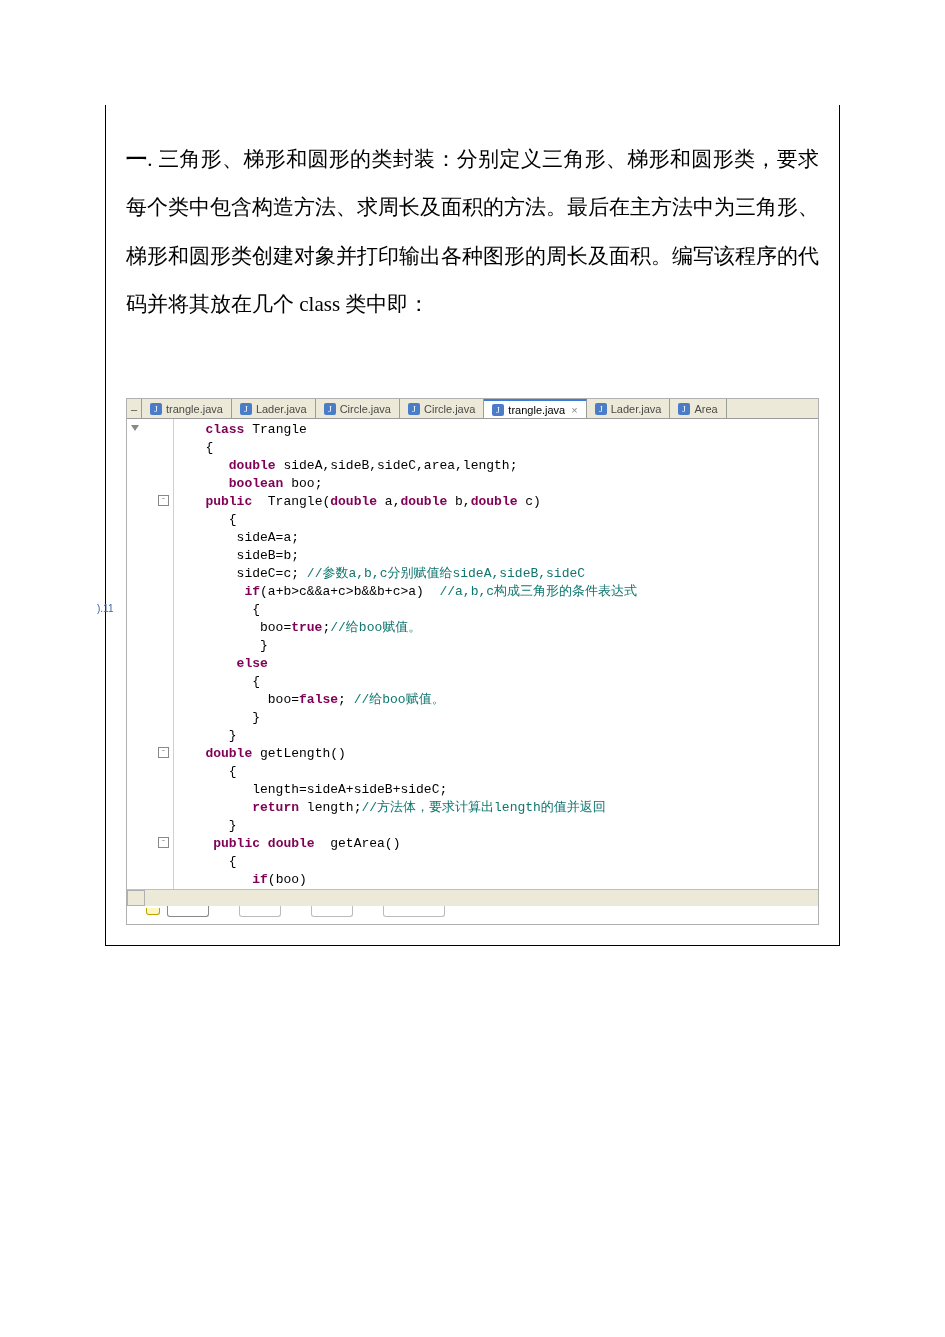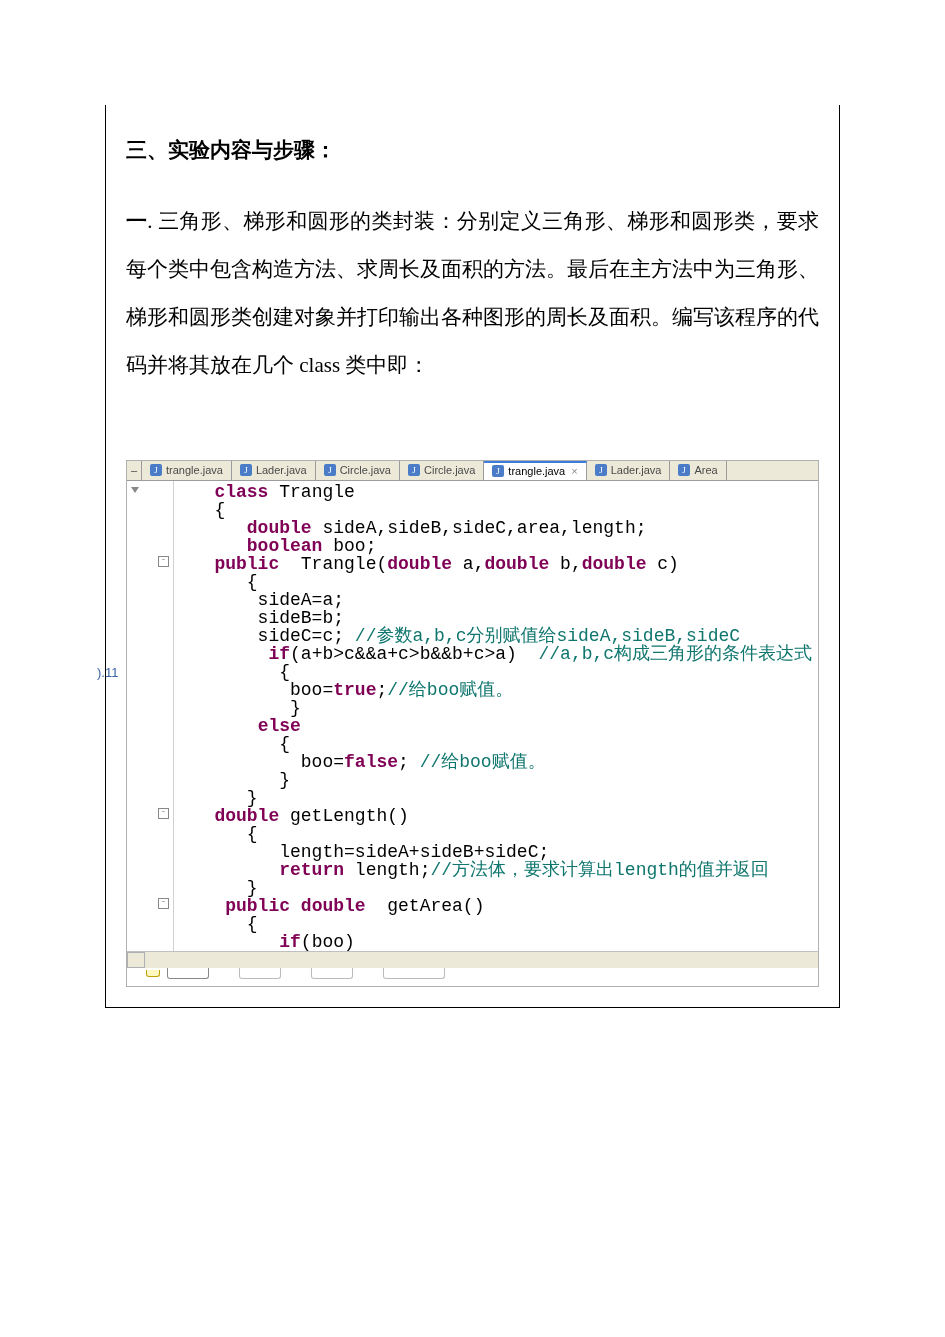--- a/index.html
+++ b/index.html
@@ -105,30 +105,30 @@
   .fold-minus {
     width: 9px; height: 9px;
     border: 1px solid #888;
     font-size: 9px; line-height: 7px;
     text-align: center; color: #888;
     background: #fff;
   }
   .bp-label {
     position: absolute;
     left: -30px;
-    font-size: 13px;
+    font-size: 10px;
     color: #3b64a6;
     font-family: Verdana, sans-serif;
   }
   .code-area {
     flex: 1;
     padding: 2px 0 0 0;
     line-height: 18px;
     white-space: pre;
-    font-size: 18px;
+    font-size: 13px;
     color: #000;
     overflow: hidden;
   }
   .code-line { height: 18px; padding-left: 8px; white-space: pre; }
   .kw { color: #7f0055; font-weight: bold; }
   .comment { color: #0f766e; }
   .scroll-bottom {
     height: 16px;
     background: #ece9d8;
     border-top: 1px solid #c0c0c0;
@@ -169,21 +169,20 @@
     border-radius: 0 0 3px 3px;
     background: #fff7c0;
   }
 </style>
 </head>
 <body>
 
 <div class="page-frame">
   <div class="content-box">
 
-    <p class="heading">三、实验内容与步骤：</p>
 
     <p class="body-text">
       <span style="font-weight:bold">一</span><span class="run-normal">. 三角形、梯形和圆形的类封装：分别定义三角形、梯形和圆形类，要求每个类中包含构造方法、求周长及面积的方法。最后在主方法中为三角形、梯形和圆形类创建对象并打印输出各种图形的周长及面积。编写该程序的代码并将其放在几个 class 类中即：</span>
     </p>
 
     <div class="ide-shot">
 
       <div class="tab-bar">
         <div class="pre">–</div>
         <div id="tabs-mount" style="display:flex;height:100%;flex:1;overflow:hidden">

